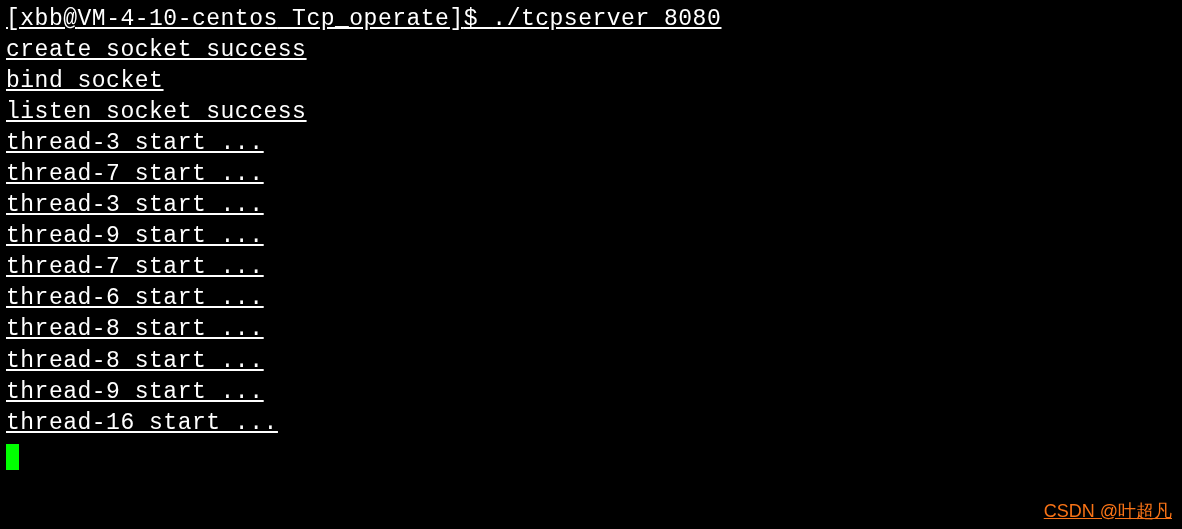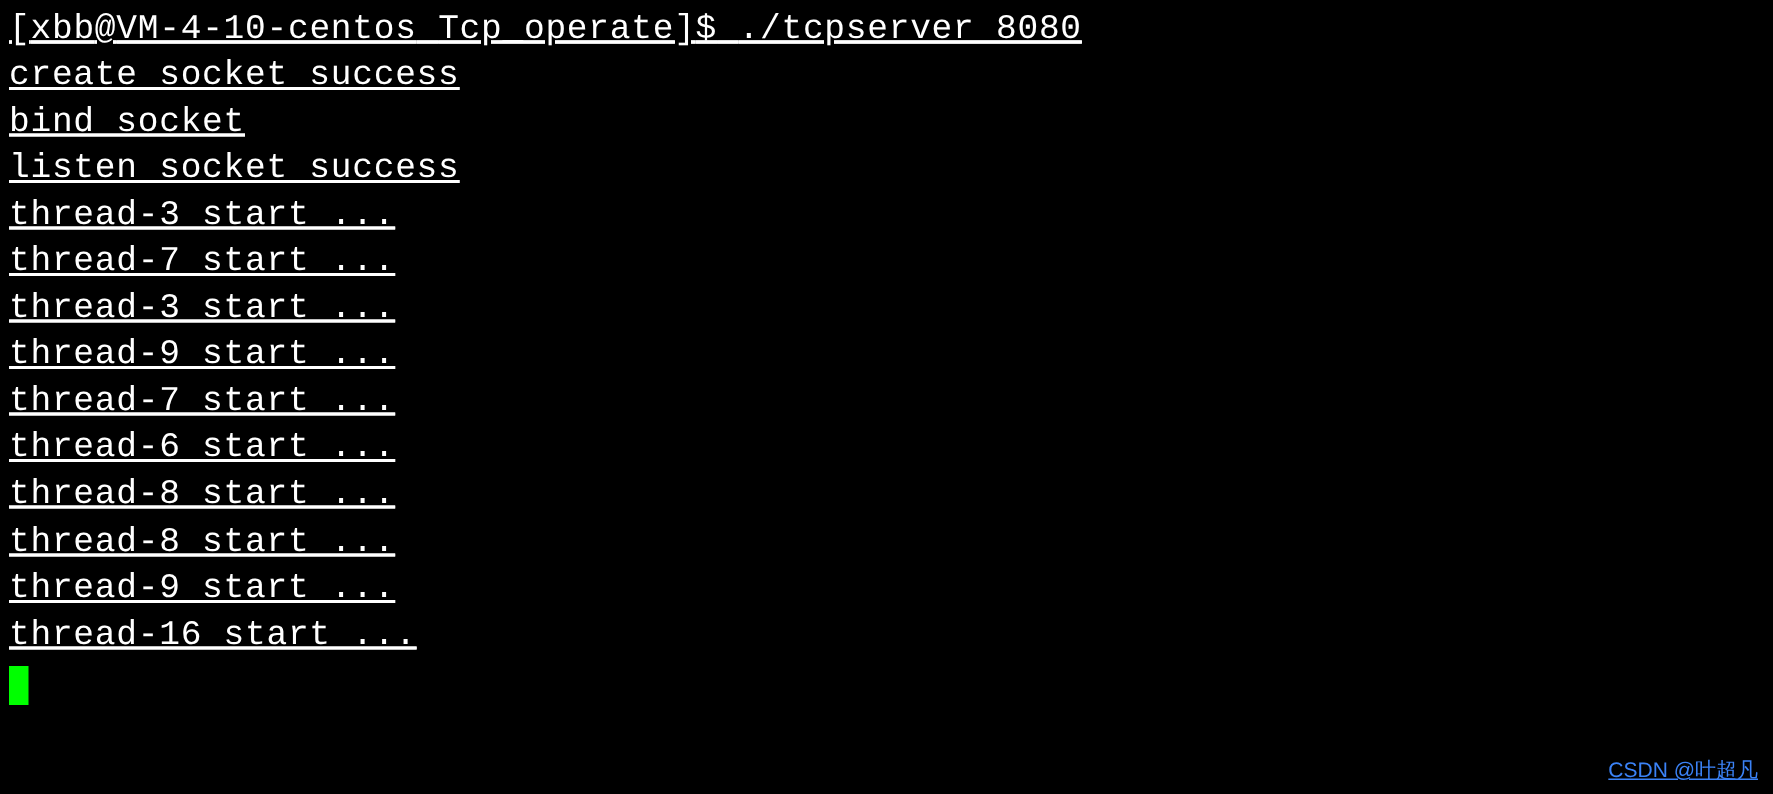--- a/index.html
+++ b/index.html
@@ -28,22 +28,22 @@
       display: inline-block;
       width: 13px;
       height: 26px;
       background: #00ff00;
       vertical-align: bottom;
     }
     .watermark {
       position: absolute;
       bottom: 6px;
       right: 10px;
-      font-size: 14px;
-      color: #3b82f6;
+      font-size: 18px;
+      color: #f97316;
       font-family: Arial, sans-serif;
       letter-spacing: 0;
     }
   </style>
 </head>
 <body>
 
 <div class="line"><span>[</span><span>xbb</span><span>@</span><span>VM-4-10-centos</span><span> </span><span>Tcp_operate</span><span>]</span><span>$</span><span> </span><span>./tcpserver 8080</span></div>
 <div class="line">create socket success</div>
 <div class="line">bind socket</div>

